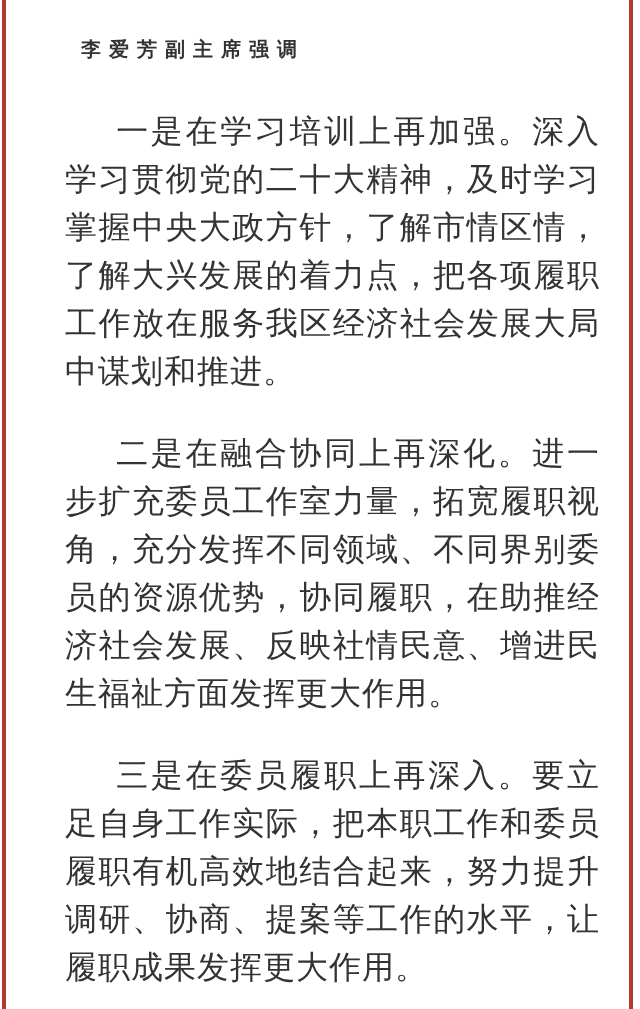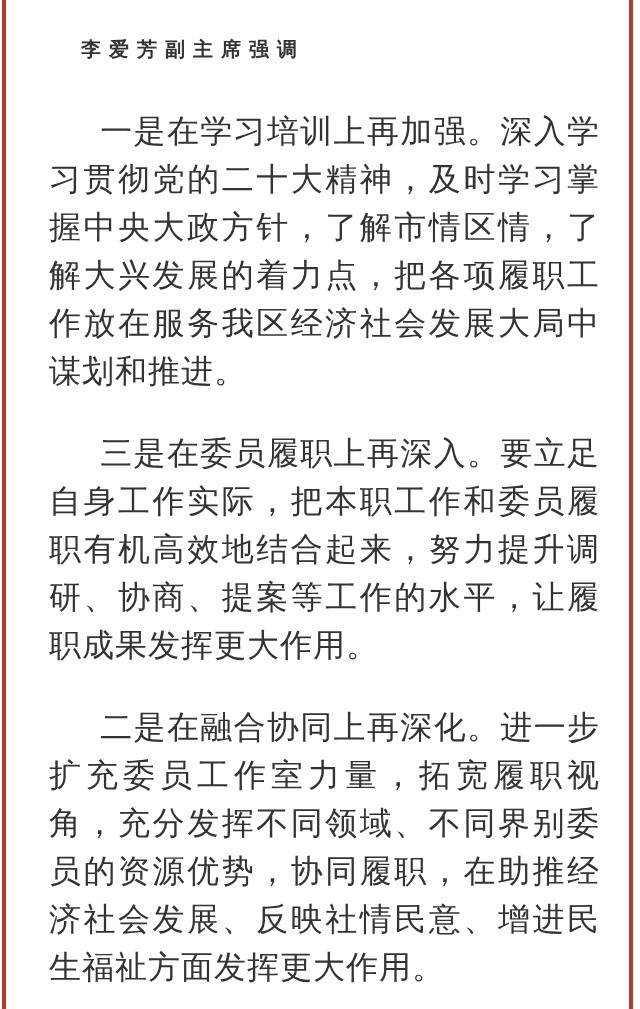--- a/index.html
+++ b/index.html
@@ -38,38 +38,38 @@
   .headline {
     font-size: 20px;
     font-weight: bold;
     line-height: 48px;
     letter-spacing: 8px;
     text-indent: 1.6em;
     margin: 0 0 34px 0;
     text-align: left;
   }
   .para {
-    margin: 0 0 34px 0;
+    margin: 0 0 34px 16px;
     text-indent: 1.6em;
     line-break: strict;
     word-break: normal;
   }
   .para:last-child {
     margin-bottom: 0;
   }
 </style>
 </head>
 <body>
 
 <div class="page-wrap">
   <div class="red-line left"></div>
   <div class="red-line right"></div>
 
   <div class="content">
     <h1 class="headline">李爱芳副主席强调</h1>
 
     <p class="para">一是在学习培训上再加强。深入学习贯彻党的二十大精神，及时学习掌握中央大政方针，了解市情区情，了解大兴发展的着力点，把各项履职工作放在服务我区经济社会发展大局中谋划和推进。</p>
 
+    <p class="para">二是在融合协同上再深化。进一步扩充委员工作室力量，拓宽履职视角，充分发挥不同领域、不同界别委员的资源优势，协同履职，在助推经济社会发展、反映社情民意、增进民生福祉方面发挥更大作用。</p>
+
     <p class="para">三是在委员履职上再深入。要立足自身工作实际，把本职工作和委员履职有机高效地结合起来，努力提升调研、协商、提案等工作的水平，让履职成果发挥更大作用。</p>
-
-    <p class="para">二是在融合协同上再深化。进一步扩充委员工作室力量，拓宽履职视角，充分发挥不同领域、不同界别委员的资源优势，协同履职，在助推经济社会发展、反映社情民意、增进民生福祉方面发挥更大作用。</p>
   </div>
 </div>
 
 </body></html>

